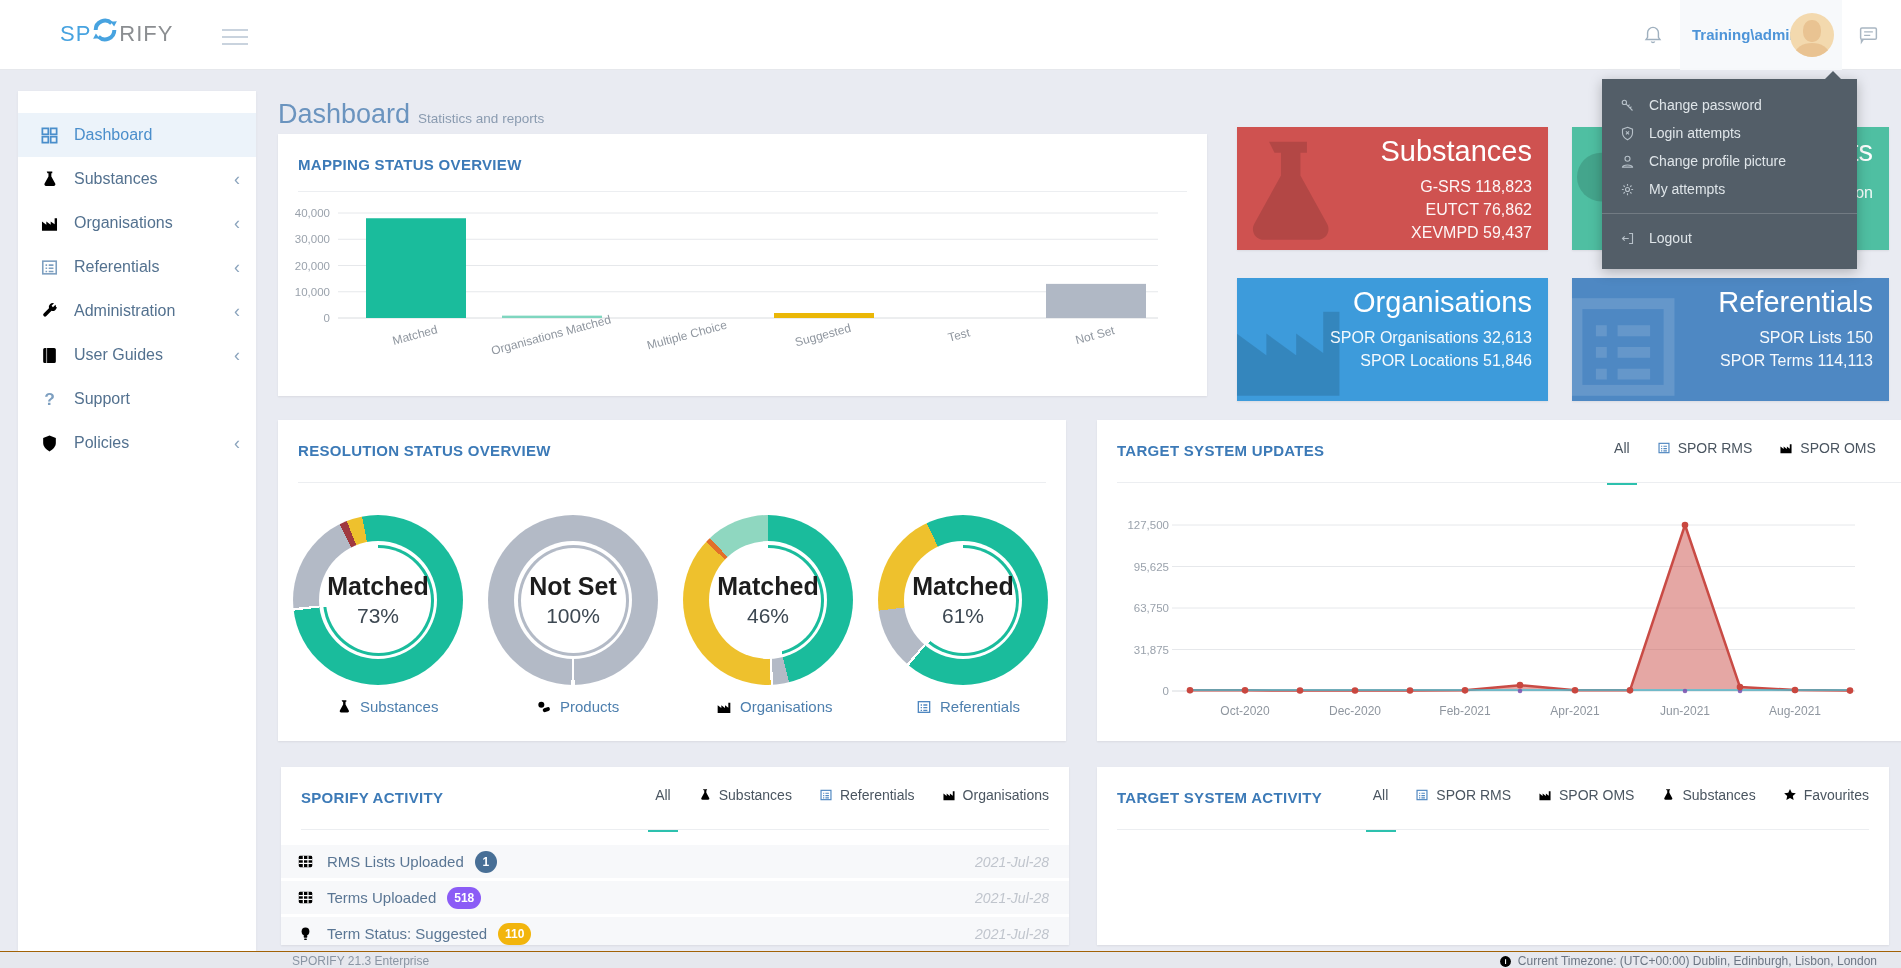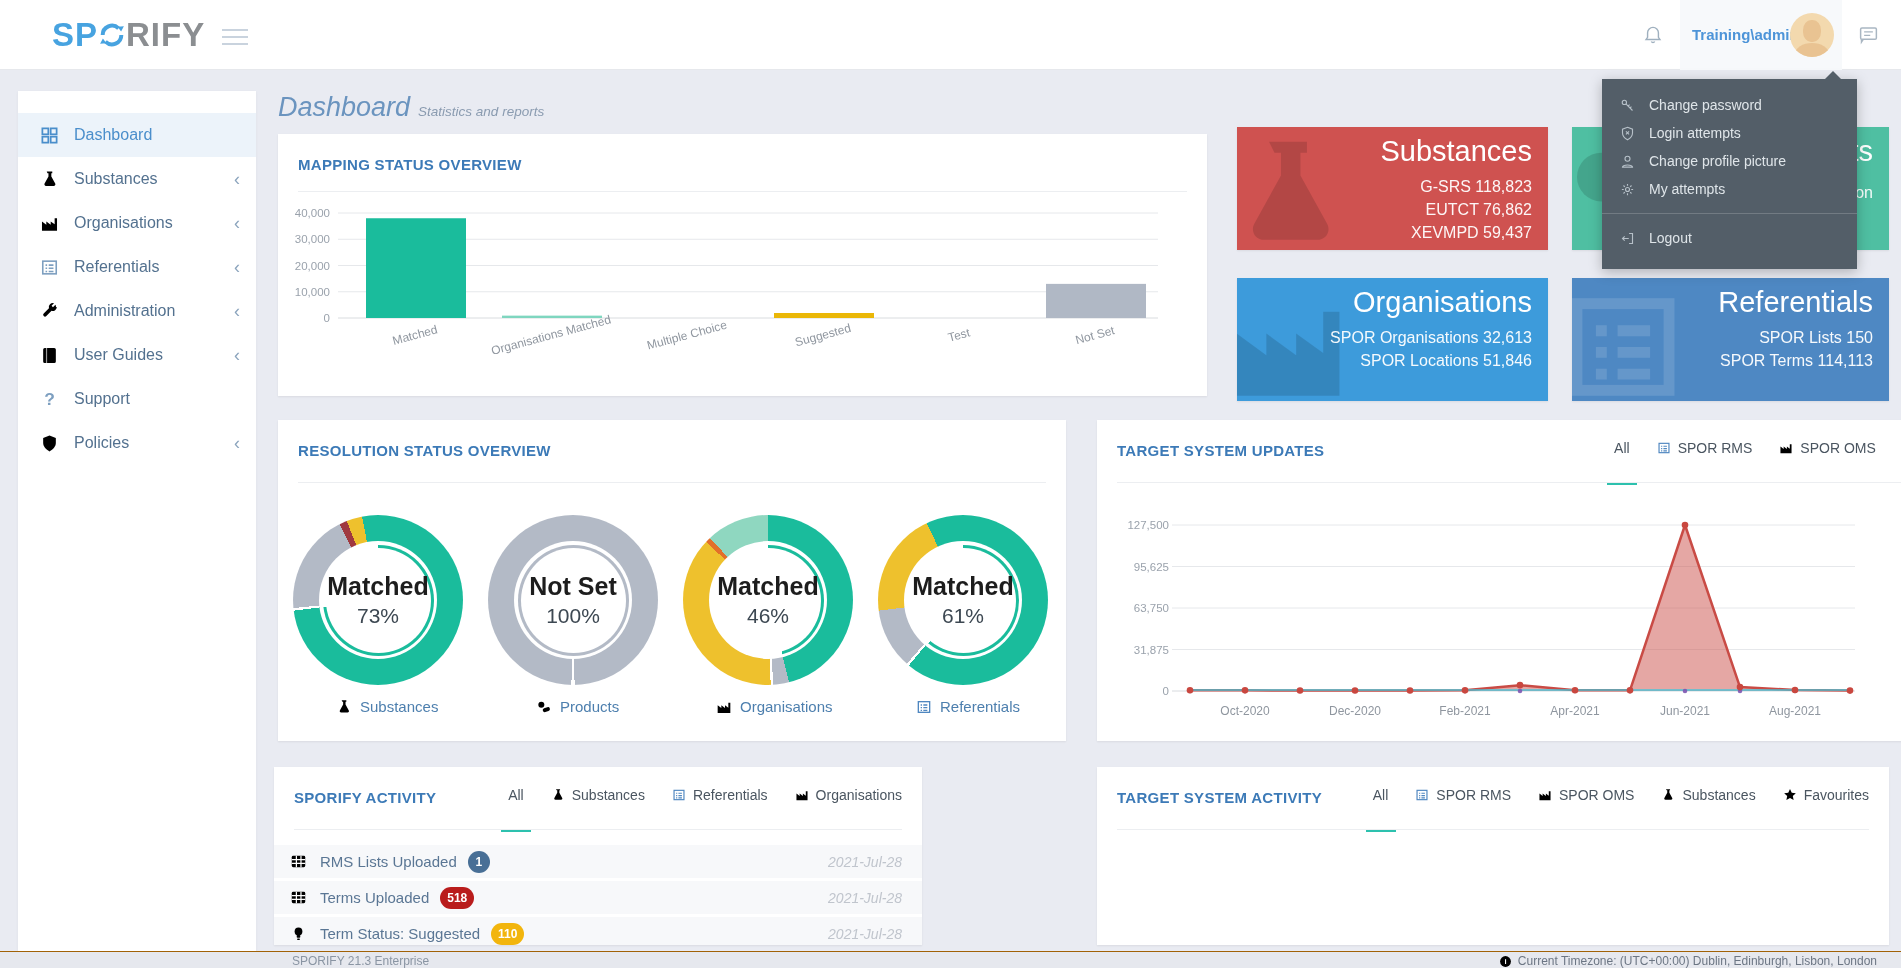--- a/index.html
+++ b/index.html
@@ -4,21 +4,21 @@
 <style>
   * { margin:0; padding:0; box-sizing:border-box; }
   html,body { width:1901px; height:968px; }
   body { position:relative; overflow:hidden; background:#e9ebf2;
          font-family:"Liberation Sans", sans-serif; color:#55606b; }
   svg.ic { width:1em; height:1em; display:inline-block; vertical-align:-0.12em; fill:currentColor; }
 
   
   .navbar { position:absolute; left:0; top:0; width:1901px; height:70px; background:#ffffff;
             border-bottom:1px solid #e6e8ec; z-index:40; }
-  .logo { position:absolute; left:52px; top:16px; font-size:33px; font-weight:bold; letter-spacing:1px; }
+  .logo { position:absolute; left:60px; top:16px; font-size:22px; font-weight:normal; letter-spacing:1px; }
   .logo .lg-sp { color:#47a3e0; }
   .logo .lg-o  { color:#47a3e0; display:inline-block; }
   .logo .lg-o svg { width:28px; height:28px; vertical-align:-3px; }
   .logo .lg-rify { color:#8b8e91; }
   .hamburger { position:absolute; left:222px; top:24px; width:26px; cursor:pointer; }
   .hamburger i { display:block; height:2px; background:#c9d3de; margin:5px 0; }
   .nav-bell { position:absolute; left:1643px; top:24px; color:#9fb0bf; font-size:20px; }
   .userblock { position:absolute; left:1680px; top:0; width:162px; height:70px; background:#f7f9fb; }
   .username { position:absolute; left:12px; top:26px; font-size:15px; font-weight:bold; color:#4d94d8; white-space:nowrap; }
   .avatar { position:absolute; right:8px; top:13px; width:44px; height:44px; border-radius:50%;
@@ -47,21 +47,21 @@
   .side-item.active { background:#ecf3fa; color:#4a8ecb; }
   .side-item.active .sic { color:#4a8ecb; }
 
   
   .card { position:absolute; background:#ffffff; box-shadow:0 1px 2px rgba(0,0,0,.07); }
   .card-title { position:absolute; left:20px; top:22px; font-size:15px; font-weight:bold; color:#3c7ab7;
                 letter-spacing:.3px; }
   .hdr-rule { position:absolute; left:20px; right:20px; top:62px; border-top:1px solid #eceef1; }
 
   
-  .page-title { position:absolute; left:278px; top:92px; z-index:5;font-style:italic; }
+  .page-title { position:absolute; left:278px; top:99px; z-index:5; }
   .page-title .big { font-size:27px; color:#6b94bf; }
   .page-title .sub { font-size:13.5px; color:#8a9bb0; margin-left:8px; }
 
   
   .info-card { color:#fff; overflow:hidden; cursor:pointer; }
   .info-card .wmark { position:absolute; left:-14px; top:4px; width:130px; height:130px; opacity:.13; color:#ffffff; }
   .info-card .ic-title { position:absolute; right:16px; top:8px; font-size:29px; font-weight:400; text-align:right; }
   .info-card .ic-lines { position:absolute; right:16px; top:48px; text-align:right; font-size:16px;
                          line-height:23px; color:rgba(255,255,255,.95); }
 
@@ -539,21 +539,21 @@
       <circle cx="423" cy="265.1411764705882" r="3.3" fill="#c9473f"></circle>
       <circle cx="478" cy="270.2188235294118" r="3.3" fill="#c9473f"></circle>
       <circle cx="533" cy="270.34901960784316" r="3.3" fill="#c9473f"></circle>
       <circle cx="588" cy="105" r="3.3" fill="#c9473f"></circle>
       <circle cx="643" cy="267.09411764705885" r="3.3" fill="#c9473f"></circle>
       <circle cx="698" cy="269.958431372549" r="3.3" fill="#c9473f"></circle>
       <circle cx="753" cy="270.6094117647059" r="3.3" fill="#c9473f"></circle>
     </svg>
 </div>
 
-<div class="card" style="left:274px;top:767px;width:648px;height:178px;overflow:hidden">
+<div class="card" style="left:281px;top:767px;width:788px;height:178px;overflow:hidden">
   <div class="card-title">SPORIFY ACTIVITY</div>
   <div class="tabs">
     <div class="tab active">
         <span>All</span>
       </div>
     <div class="tab">
         <svg class="tc-flask">
           <use href="#icon-flask"></use>
         </svg>
         <span>Substances</span>
@@ -579,21 +579,21 @@
       </svg>
     <span class="act-label">RMS Lists Uploaded</span>
     <span class="badge" id="badge-0" style="background: rgb(72, 111, 150);">1</span>
     <span class="act-date">2021-Jul-28</span>
   </div>
   <div class="act-row" style="top:114px">
     <svg style="color:#4f87c0">
         <use href="#icon-table"></use>
       </svg>
     <span class="act-label">Terms Uploaded</span>
-    <span class="badge" id="badge-1" style="background: #b91c1c;">518</span>
+    <span class="badge" id="badge-1" style="background: #8b5cf6;">518</span>
     <span class="act-date">2021-Jul-28</span>
   </div>
   <div class="act-row" style="top:150px">
     <svg style="color:#f2b50d">
         <use href="#icon-bulb"></use>
       </svg>
     <span class="act-label">Term Status: Suggested</span>
     <span class="badge" id="badge-2" style="background: rgb(242, 181, 13);">110</span>
     <span class="act-date">2021-Jul-28</span>
   </div>

